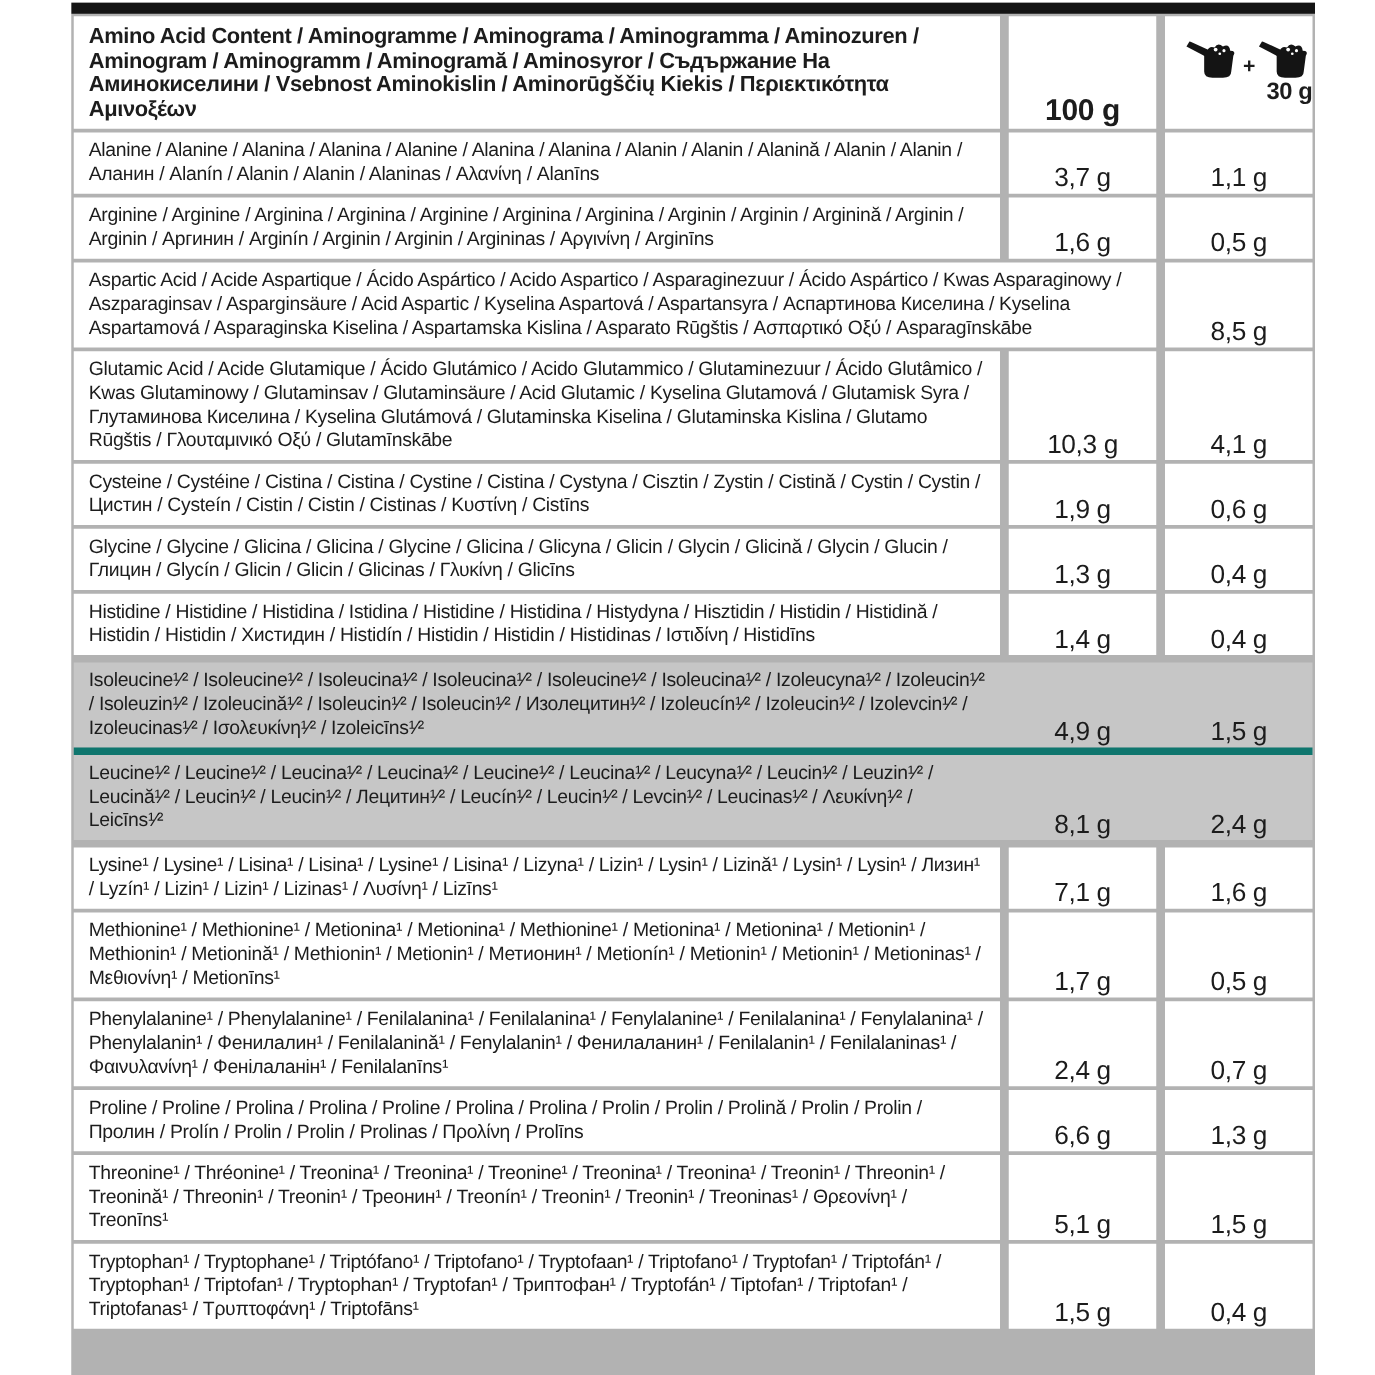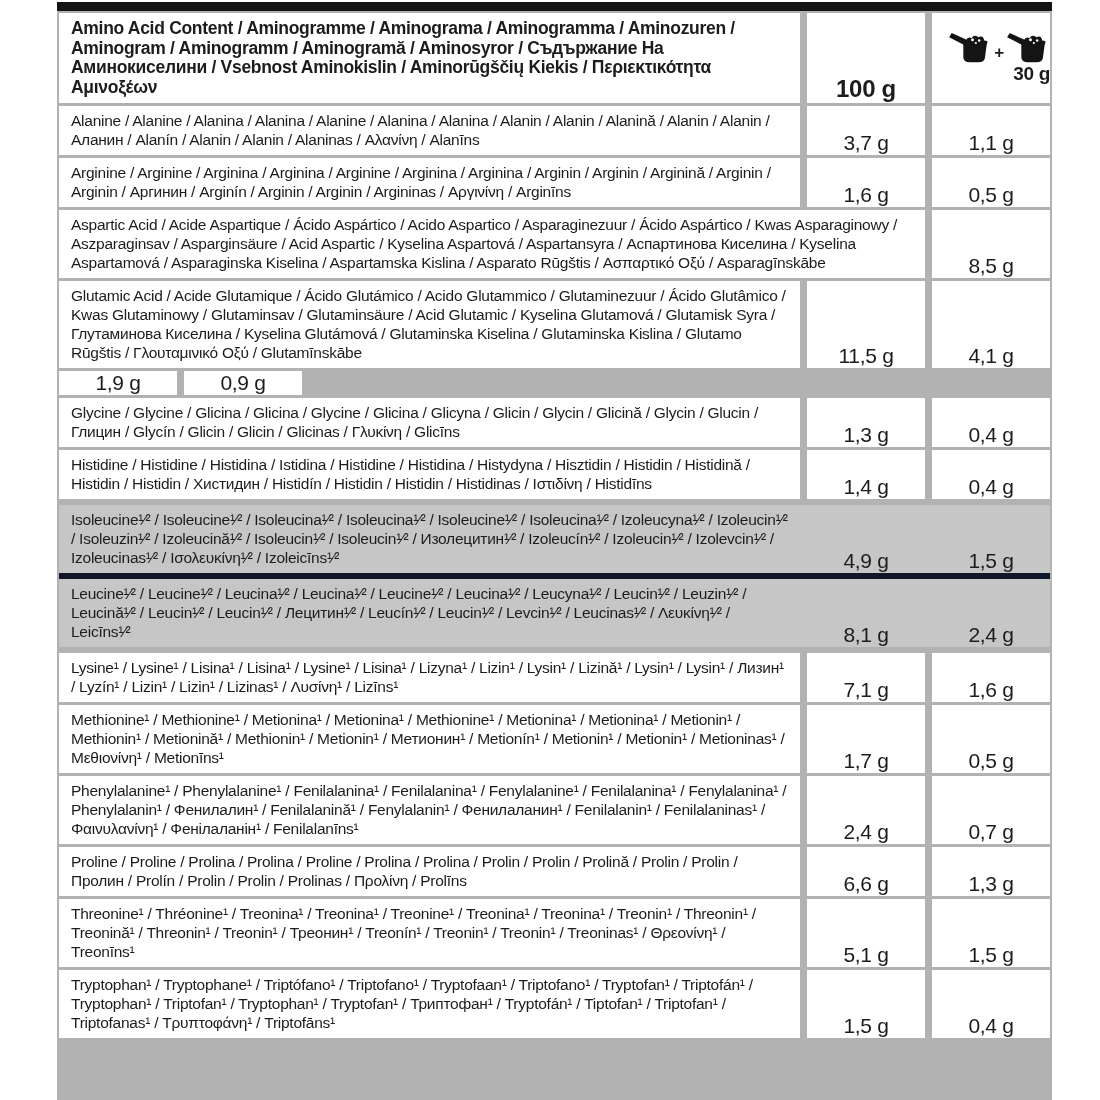--- a/index.html
+++ b/index.html
@@ -10,21 +10,21 @@
   .label-table{
     position:absolute;left:57px;top:2px;width:995px;height:1098px;
     background:#b2b2b2;padding:0 2px;box-sizing:border-box;overflow:hidden;
   }
   .topbar{height:9px;background:#141414;margin:0 -2px 2px -2px;}
   .row{display:flex;column-gap:7px;margin-top:3px;}
   .row .cell{background:#ffffff;}
   .row.hl{background:#c6c6c6;column-gap:0;}
   .row.hl .cell{background:transparent;margin-right:7px;}
   .row.hl .cell:last-child{margin-right:0;}
-  .row.sep-white{margin-top:0;border-top:6px solid #0f172a;}
+  .row.sep-white{margin-top:0;border-top:6px solid #0f766e;}
   .row.gap-wide{margin-top:6px;}
   .names{
     flex:1 1 auto;padding:5px 10px 6px 12px;
     font-size:15.5px;line-height:19px;letter-spacing:-0.25px;
     display:flex;align-items:center;
   }
   .vcell{
     flex:0 0 118px;display:flex;align-items:flex-end;justify-content:center;
     font-size:21px;letter-spacing:-0.3px;
   }
@@ -91,26 +91,29 @@
       <div class="row">
         <div class="cell names">
           <span>Aspartic Acid / Acide Aspartique / Ácido Aspártico / Acido Aspartico / Asparaginezuur / Ácido Aspártico / Kwas Asparaginowy / Aszparaginsav / Asparginsäure / Acid Aspartic / Kyselina Aspartová / Aspartansyra / Аспартинова Киселина / Kyselina Aspartamová / Asparaginska Kiselina / Aspartamska Kislina / Asparato Rūgštis / Ασπαρτικό Οξύ / Asparagīnskābe</span>
         </div>
         <div class="cell vcell">8,5 g</div>
       </div>
       <div class="row">
         <div class="cell names">
           <span>Glutamic Acid / Acide Glutamique / Ácido Glutámico / Acido Glutammico / Glutaminezuur / Ácido Glutâmico / Kwas Glutaminowy / Glutaminsav / Glutaminsäure / Acid Glutamic / Kyselina Glutamová / Glutamisk Syra / Глутаминова Киселина / Kyselina Glutámová / Glutaminska Kiselina / Glutaminska Kislina / Glutamo Rūgštis / Γλουταμινικό Οξύ / Glutamīnskābe</span>
         </div>
-        <div class="cell vcell">11,5 g</div>
+        <div class="cell vcell">10,3 g</div>
         <div class="cell vcell">4,1 g</div>
       </div>
       <div class="row">
+        <div class="cell names">
+          <span>Cysteine / Cystéine / Cistina / Cistina / Cystine / Cistina / Cystyna / Cisztin / Zystin / Cistină / Cystin / Cystin / Цистин / Cysteín / Cistin / Cistin / Cistinas / Κυστίνη / Cistīns</span>
+        </div>
         <div class="cell vcell">1,9 g</div>
-        <div class="cell vcell">0,9 g</div>
+        <div class="cell vcell">0,6 g</div>
       </div>
       <div class="row">
         <div class="cell names">
           <span>Glycine / Glycine / Glicina / Glicina / Glycine / Glicina / Glicyna / Glicin / Glycin / Glicină / Glycin / Glucin / Глицин / Glycín / Glicin / Glicin / Glicinas / Γλυκίνη / Glicīns</span>
         </div>
         <div class="cell vcell">1,3 g</div>
         <div class="cell vcell">0,4 g</div>
       </div>
       <div class="row">
         <div class="cell names">

